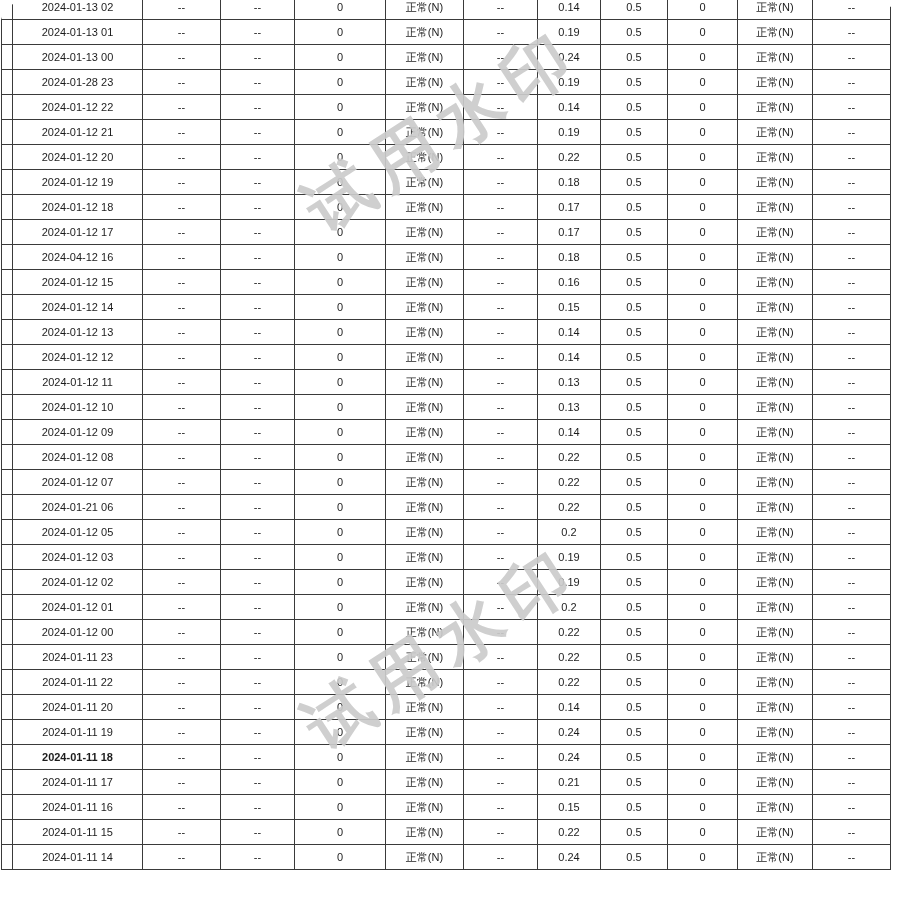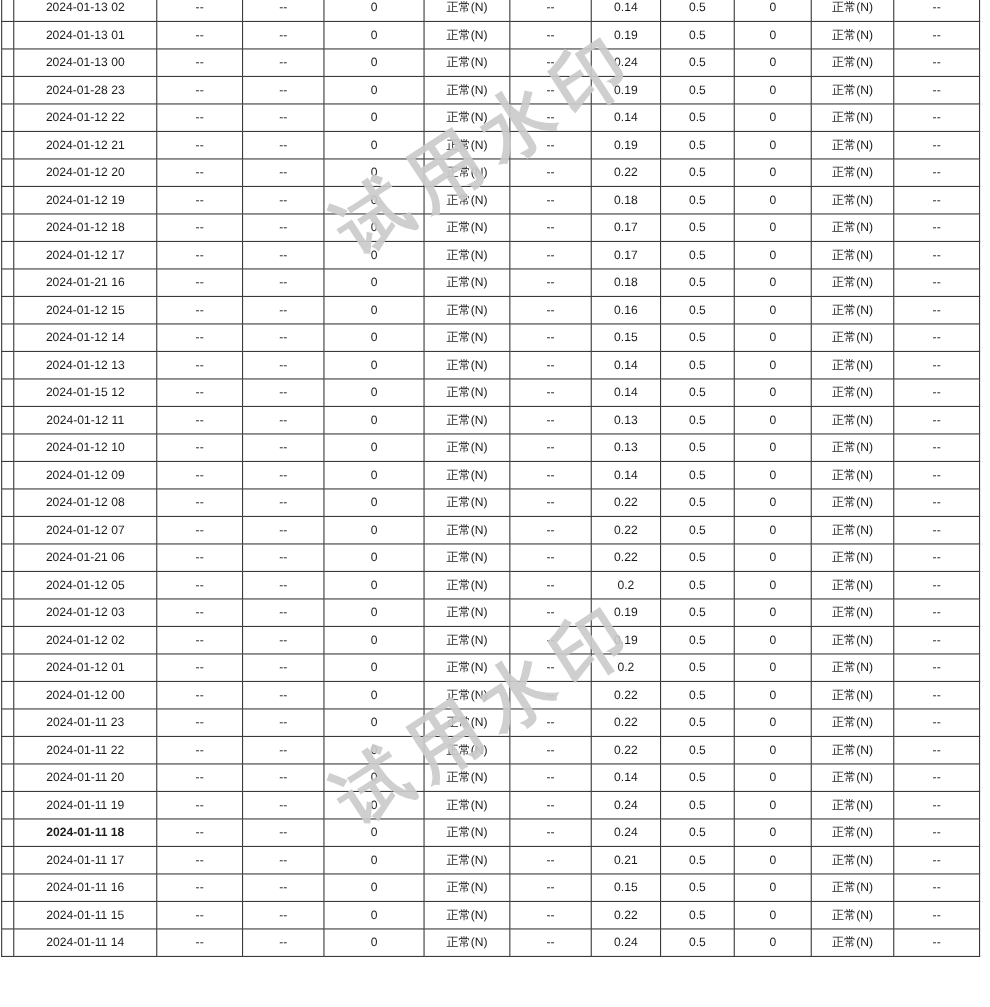--- a/index.html
+++ b/index.html
@@ -7,20 +7,21 @@
     width: 900px; height: 915px;
     overflow: hidden;
     background: #ffffff;
     font-family: "Liberation Sans", sans-serif;
   }
   .viewport {
     position: relative;
     width: 900px; height: 915px;
     overflow: hidden;
     background: #ffffff;
+    border-radius: 27px;
   }
   .tblwrap {
     position: absolute;
     left: 1px;
     top: -6px;
   }
   table.report {
     border-collapse: collapse;
     table-layout: fixed;
     background: #ffffff;
@@ -210,21 +211,21 @@
             <td style="border-color: rgb(58, 58, 58); color: rgb(28, 28, 28);">正常(N)</td>
             <td style="border-color: rgb(58, 58, 58); color: rgb(28, 28, 28);">--</td>
             <td style="border-color: rgb(58, 58, 58); color: rgb(28, 28, 28);">0.17</td>
             <td style="border-color: rgb(58, 58, 58); color: rgb(28, 28, 28);">0.5</td>
             <td style="border-color: rgb(58, 58, 58); color: rgb(28, 28, 28);">0</td>
             <td style="border-color: rgb(58, 58, 58); color: rgb(28, 28, 28);">正常(N)</td>
             <td style="border-color: rgb(58, 58, 58); color: rgb(28, 28, 28);">--</td>
           </tr>
           <tr>
             <td style="border-color: rgb(58, 58, 58); color: rgb(28, 28, 28);"></td>
-            <td style="border-color: rgb(58, 58, 58); color: rgb(28, 28, 28);">2024-01-21 16</td>
+            <td style="border-color: rgb(58, 58, 58); color: rgb(28, 28, 28);">2024-04-12 16</td>
             <td style="border-color: rgb(58, 58, 58); color: rgb(28, 28, 28);">--</td>
             <td style="border-color: rgb(58, 58, 58); color: rgb(28, 28, 28);">--</td>
             <td style="border-color: rgb(58, 58, 58); color: rgb(28, 28, 28);">0</td>
             <td style="border-color: rgb(58, 58, 58); color: rgb(28, 28, 28);">正常(N)</td>
             <td style="border-color: rgb(58, 58, 58); color: rgb(28, 28, 28);">--</td>
             <td style="border-color: rgb(58, 58, 58); color: rgb(28, 28, 28);">0.18</td>
             <td style="border-color: rgb(58, 58, 58); color: rgb(28, 28, 28);">0.5</td>
             <td style="border-color: rgb(58, 58, 58); color: rgb(28, 28, 28);">0</td>
             <td style="border-color: rgb(58, 58, 58); color: rgb(28, 28, 28);">正常(N)</td>
             <td style="border-color: rgb(58, 58, 58); color: rgb(28, 28, 28);">--</td>
@@ -266,21 +267,21 @@
             <td style="border-color: rgb(58, 58, 58); color: rgb(28, 28, 28);">正常(N)</td>
             <td style="border-color: rgb(58, 58, 58); color: rgb(28, 28, 28);">--</td>
             <td style="border-color: rgb(58, 58, 58); color: rgb(28, 28, 28);">0.14</td>
             <td style="border-color: rgb(58, 58, 58); color: rgb(28, 28, 28);">0.5</td>
             <td style="border-color: rgb(58, 58, 58); color: rgb(28, 28, 28);">0</td>
             <td style="border-color: rgb(58, 58, 58); color: rgb(28, 28, 28);">正常(N)</td>
             <td style="border-color: rgb(58, 58, 58); color: rgb(28, 28, 28);">--</td>
           </tr>
           <tr>
             <td style="border-color: rgb(58, 58, 58); color: rgb(28, 28, 28);"></td>
-            <td style="border-color: rgb(58, 58, 58); color: rgb(28, 28, 28);">2024-01-15 12</td>
+            <td style="border-color: rgb(58, 58, 58); color: rgb(28, 28, 28);">2024-01-12 12</td>
             <td style="border-color: rgb(58, 58, 58); color: rgb(28, 28, 28);">--</td>
             <td style="border-color: rgb(58, 58, 58); color: rgb(28, 28, 28);">--</td>
             <td style="border-color: rgb(58, 58, 58); color: rgb(28, 28, 28);">0</td>
             <td style="border-color: rgb(58, 58, 58); color: rgb(28, 28, 28);">正常(N)</td>
             <td style="border-color: rgb(58, 58, 58); color: rgb(28, 28, 28);">--</td>
             <td style="border-color: rgb(58, 58, 58); color: rgb(28, 28, 28);">0.14</td>
             <td style="border-color: rgb(58, 58, 58); color: rgb(28, 28, 28);">0.5</td>
             <td style="border-color: rgb(58, 58, 58); color: rgb(28, 28, 28);">0</td>
             <td style="border-color: rgb(58, 58, 58); color: rgb(28, 28, 28);">正常(N)</td>
             <td style="border-color: rgb(58, 58, 58); color: rgb(28, 28, 28);">--</td>

